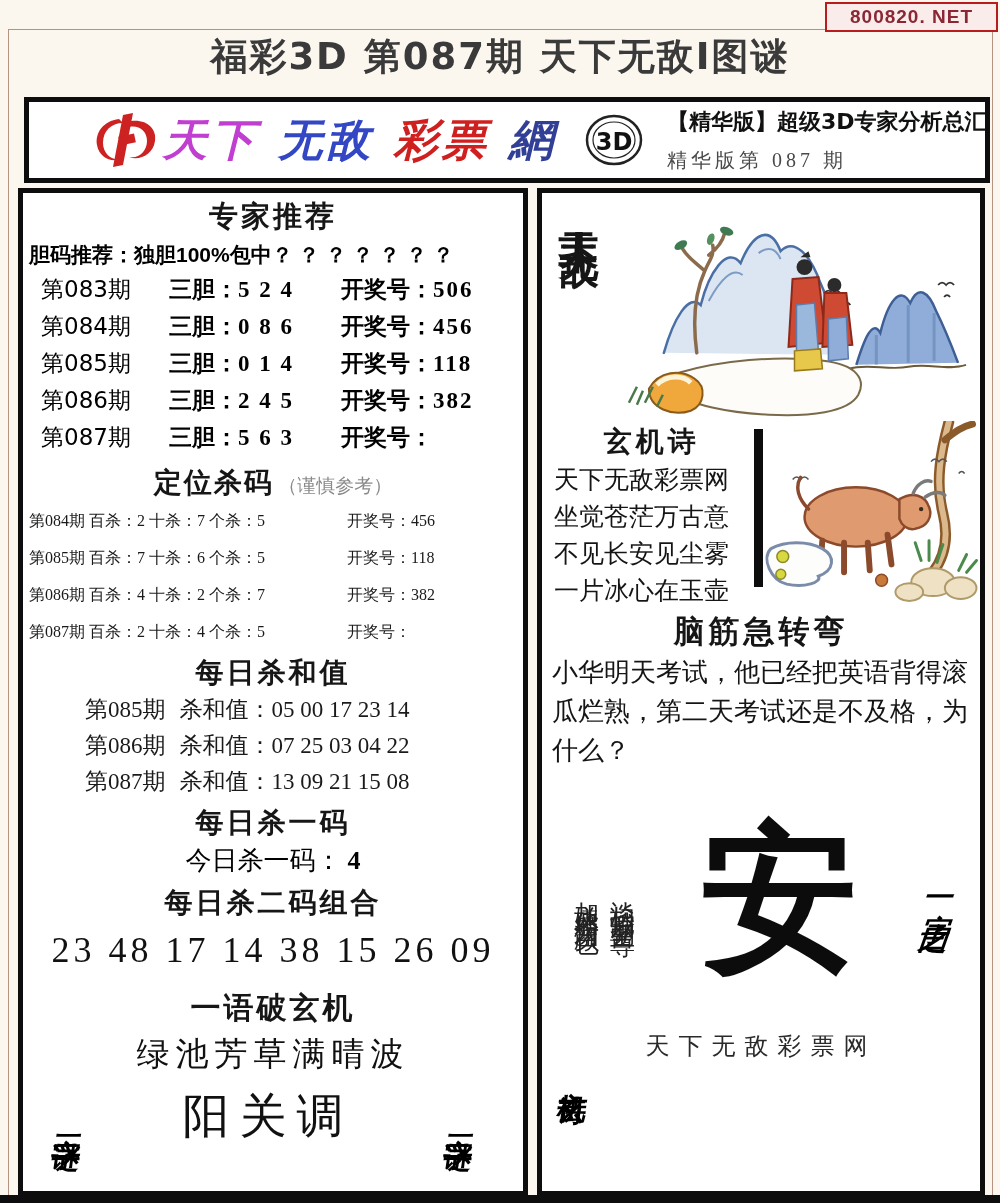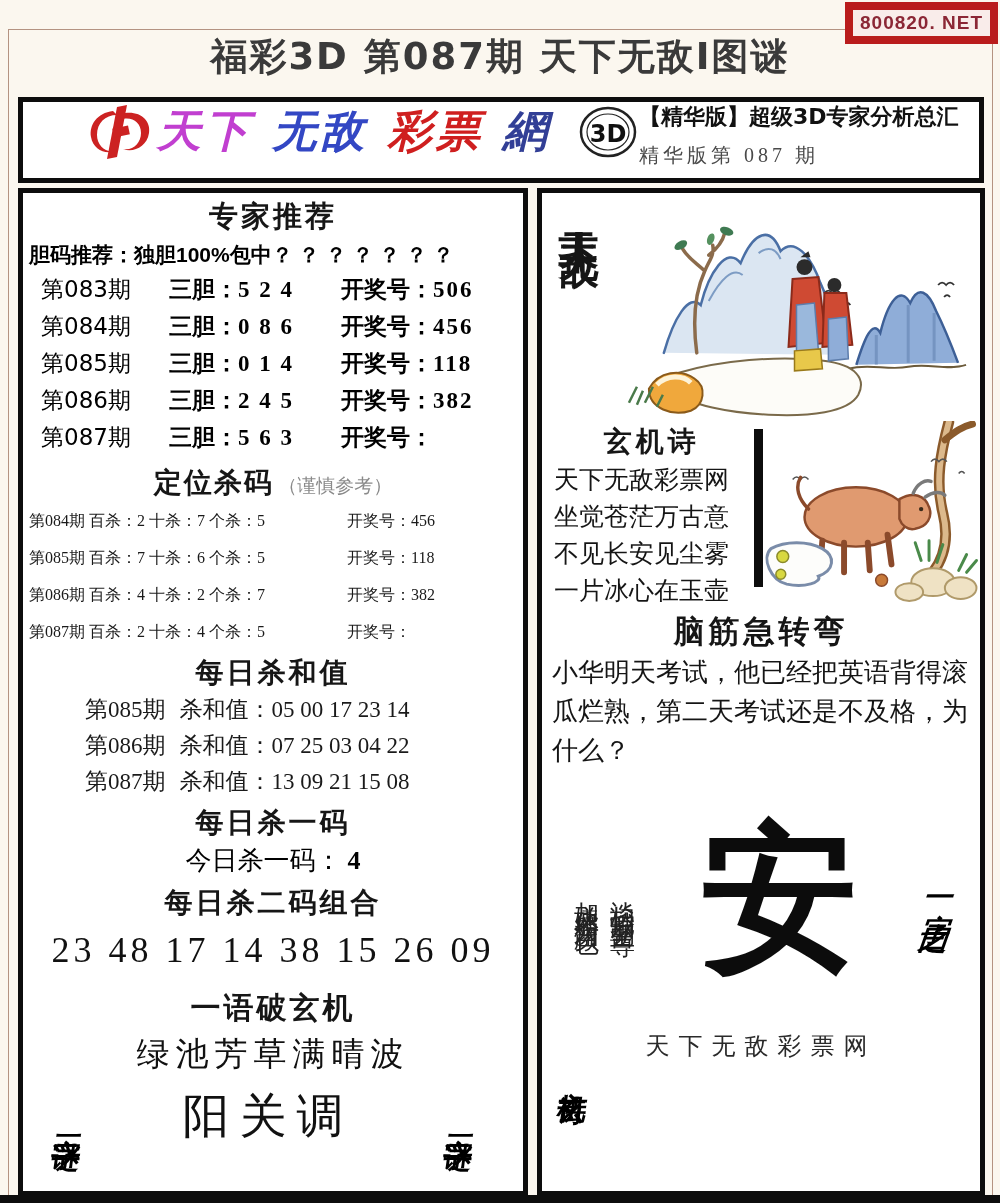--- a/index.html
+++ b/index.html
@@ -1,29 +1,29 @@
 <!DOCTYPE html>
 <html><head>
 <meta charset="utf-8">
 <style>
   html,body{margin:0;padding:0;}
   body{width:1000px;height:1203px;position:relative;background:#ffffff;
        font-family:"Liberation Sans",sans-serif;overflow:hidden;}
   .page{position:absolute;inset:0;background:#fbf7ef;}
   .thin-frame{position:absolute;left:8px;top:29px;width:983px;height:1168px;
       border:1px solid #b49382;pointer-events:none;}
-  .site-badge{position:absolute;top:2px;right:2px;border:8px solid #b91c1c;
+  .site-badge{position:absolute;top:2px;right:2px;border:2px solid #b91c1c;
       background:#f9ecea;color:#8b2635;font-weight:bold;font-size:19px;
-      padding:2px 7px;letter-spacing:1px;margin-left:9px;}
+      padding:2px 23px;letter-spacing:1px;margin-left:9px;}
   .page-title{position:absolute;top:32px;left:0;width:100%;text-align:center;
       font-size:37px;font-weight:900;color:#3a3a3a;letter-spacing:2px;
       font-family:"DejaVu Sans",sans-serif;}
   .box{position:absolute;background:#ffffff;border:5px solid #0d0d0d;}
-  .header-box{left:18px;top:97px;width:956px;height:76px;display:flex;
-      align-items:flex-start;}
+  .header-box{left:24px;top:97px;width:956px;height:76px;display:flex;
+      align-items:center;gap:22px;}
   .brand-wrap{display:flex;align-items:center;margin-left:60px;flex:1;}
   .brand{font-family:"DejaVu Serif",serif;font-weight:900;font-style:italic;
       font-size:44px;letter-spacing:4px;white-space:nowrap;}
   .brand .c-magenta{color:#c13fd0;}
   .brand .c-blue{color:#3347c4;}
   .brand .c-red{color:#cf1f1f;}
   .brand .c-navy{color:#323f96;}
   .stamp{margin-left:26px;}
   .edition{width:352px;padding-right:10px;}
   .edition-title{font-size:22px;font-weight:900;color:#111;

